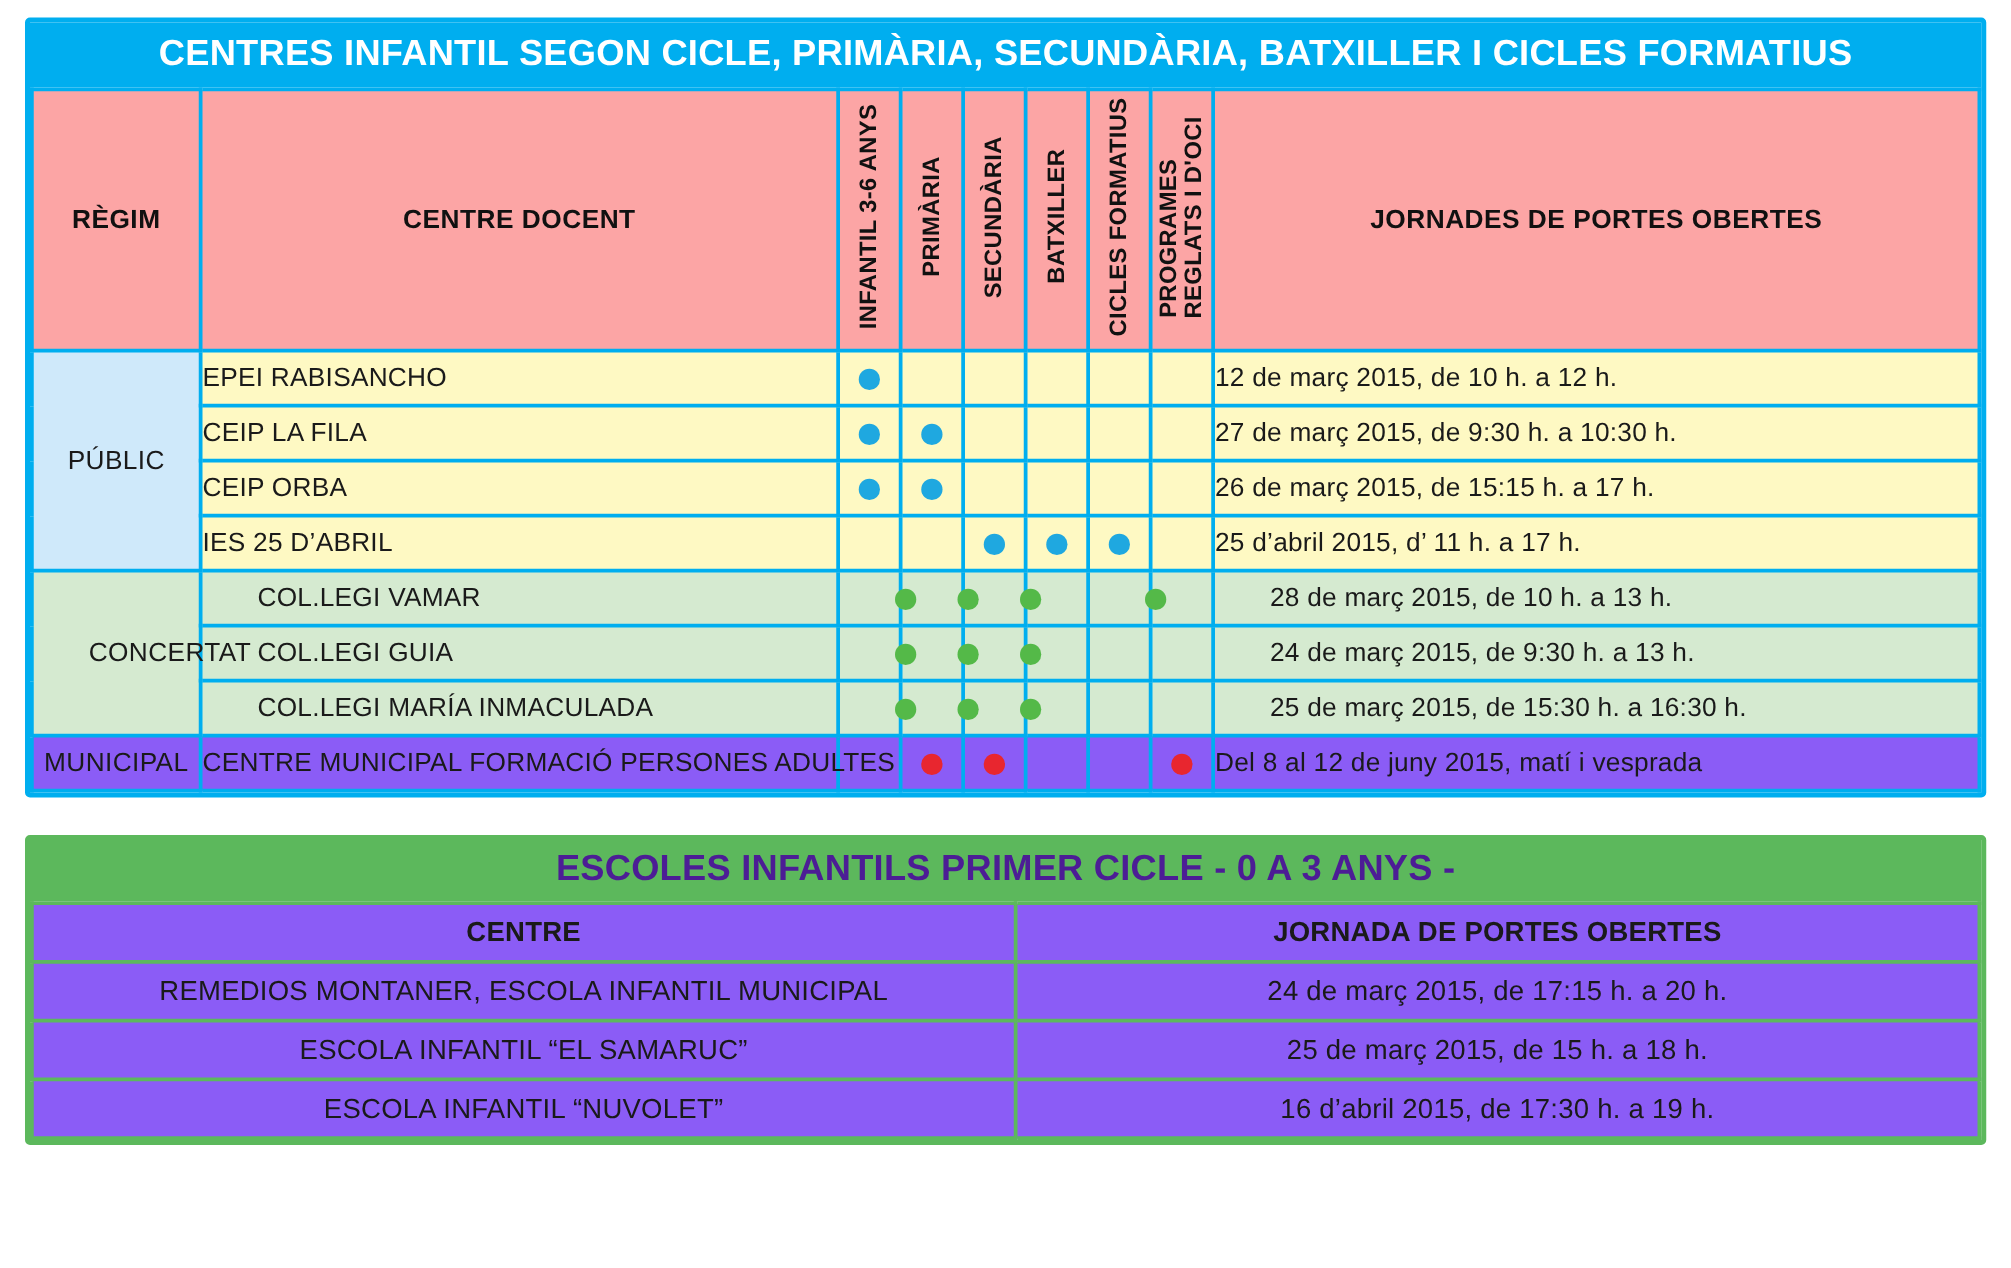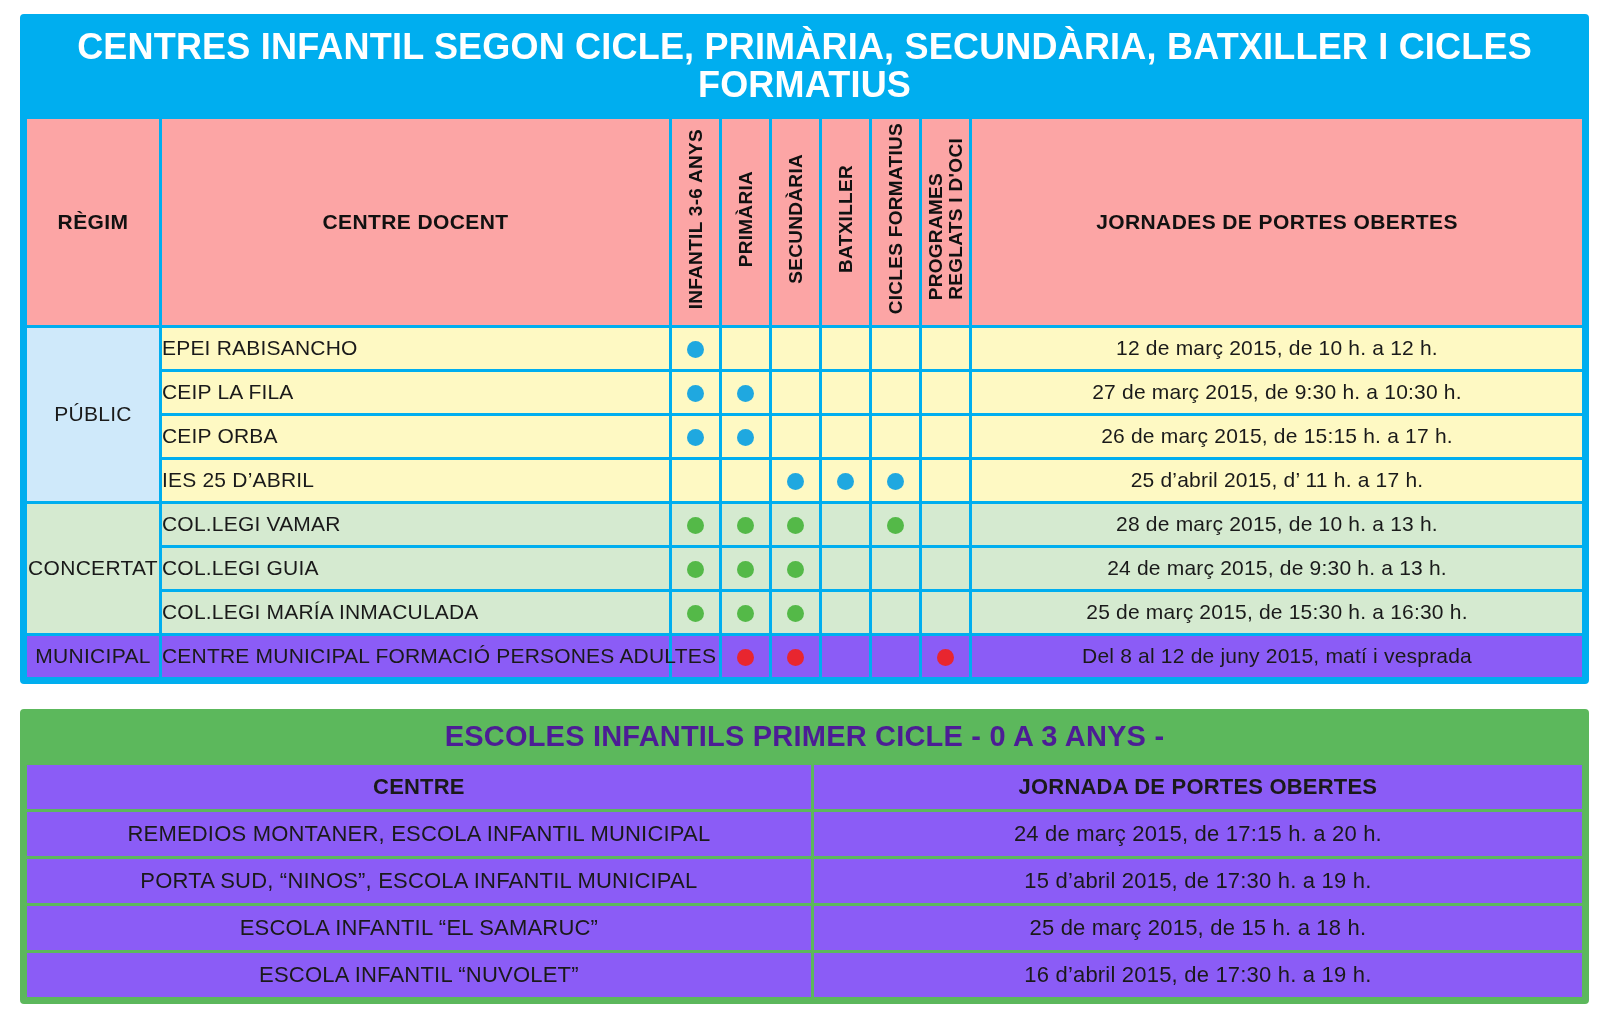--- a/index.html
+++ b/index.html
@@ -26,21 +26,21 @@
   
   .block-blue {
     border: 4px solid #00aeef;
     border-radius: 4px;
   }
   .title-blue {
     background: #00aeef;
     color: #ffffff;
     text-align: center;
     font-weight: bold;
-    font-size: 36px;
+    font-size: 29px;
     letter-spacing: .2px;
     padding: 10px 4px 12px 4px;
     line-height: 1.05;
   }
   table {
     border-collapse: collapse;
     width: 100%;
     table-layout: fixed;
   }
   .t1 td, .t1 th {
@@ -88,29 +88,29 @@
     letter-spacing: .3px;
   }
   .cell-name {
     text-align: left;
     padding-left: 10px;
     font-size: 22px;
     letter-spacing: .2px;
     white-space: nowrap;
   }
   .cell-jor {
-    text-align: center;
+    text-align: left;
     font-size: 22px;
     letter-spacing: .2px;
   }
   .cell-dot { text-align: center; }
 
   .row-public td { background: #fef9c3; }
   .row-public .cell-regim { background: #cfe9fa; }
-  .row-conc td { background: #d5ead0; }
+  .row-conc td { background: #d5ead0; padding-left: 44px; }
   .row-mun td { background: #8b5cf6; }
 
   .dot {
     display: inline-block;
     width: 17px;
     height: 17px;
     border-radius: 50%;
     vertical-align: middle;
   }
   .dot.blue  { background: #1fa8e0; }
@@ -281,24 +281,20 @@
           <th>CENTRE</th>
           <th>JORNADA DE PORTES OBERTES</th>
         </tr>
       </thead>
       <tbody>
           <tr>
             <td>REMEDIOS MONTANER, ESCOLA INFANTIL MUNICIPAL</td>
             <td>24 de març 2015, de 17:15 h. a 20 h.</td>
           </tr>
           <tr>
-            <td>PORTA SUD, “NINOS”, ESCOLA INFANTIL MUNICIPAL</td>
-            <td>15 d’abril 2015, de 17:30 h. a 19 h.</td>
-          </tr>
-          <tr>
             <td>ESCOLA INFANTIL “EL SAMARUC”</td>
             <td>25 de març 2015, de 15 h. a 18 h.</td>
           </tr>
           <tr>
             <td>ESCOLA INFANTIL “NUVOLET”</td>
             <td>16 d’abril 2015, de 17:30 h. a 19 h.</td>
           </tr>
         </tbody>
     </table>
   </div>

